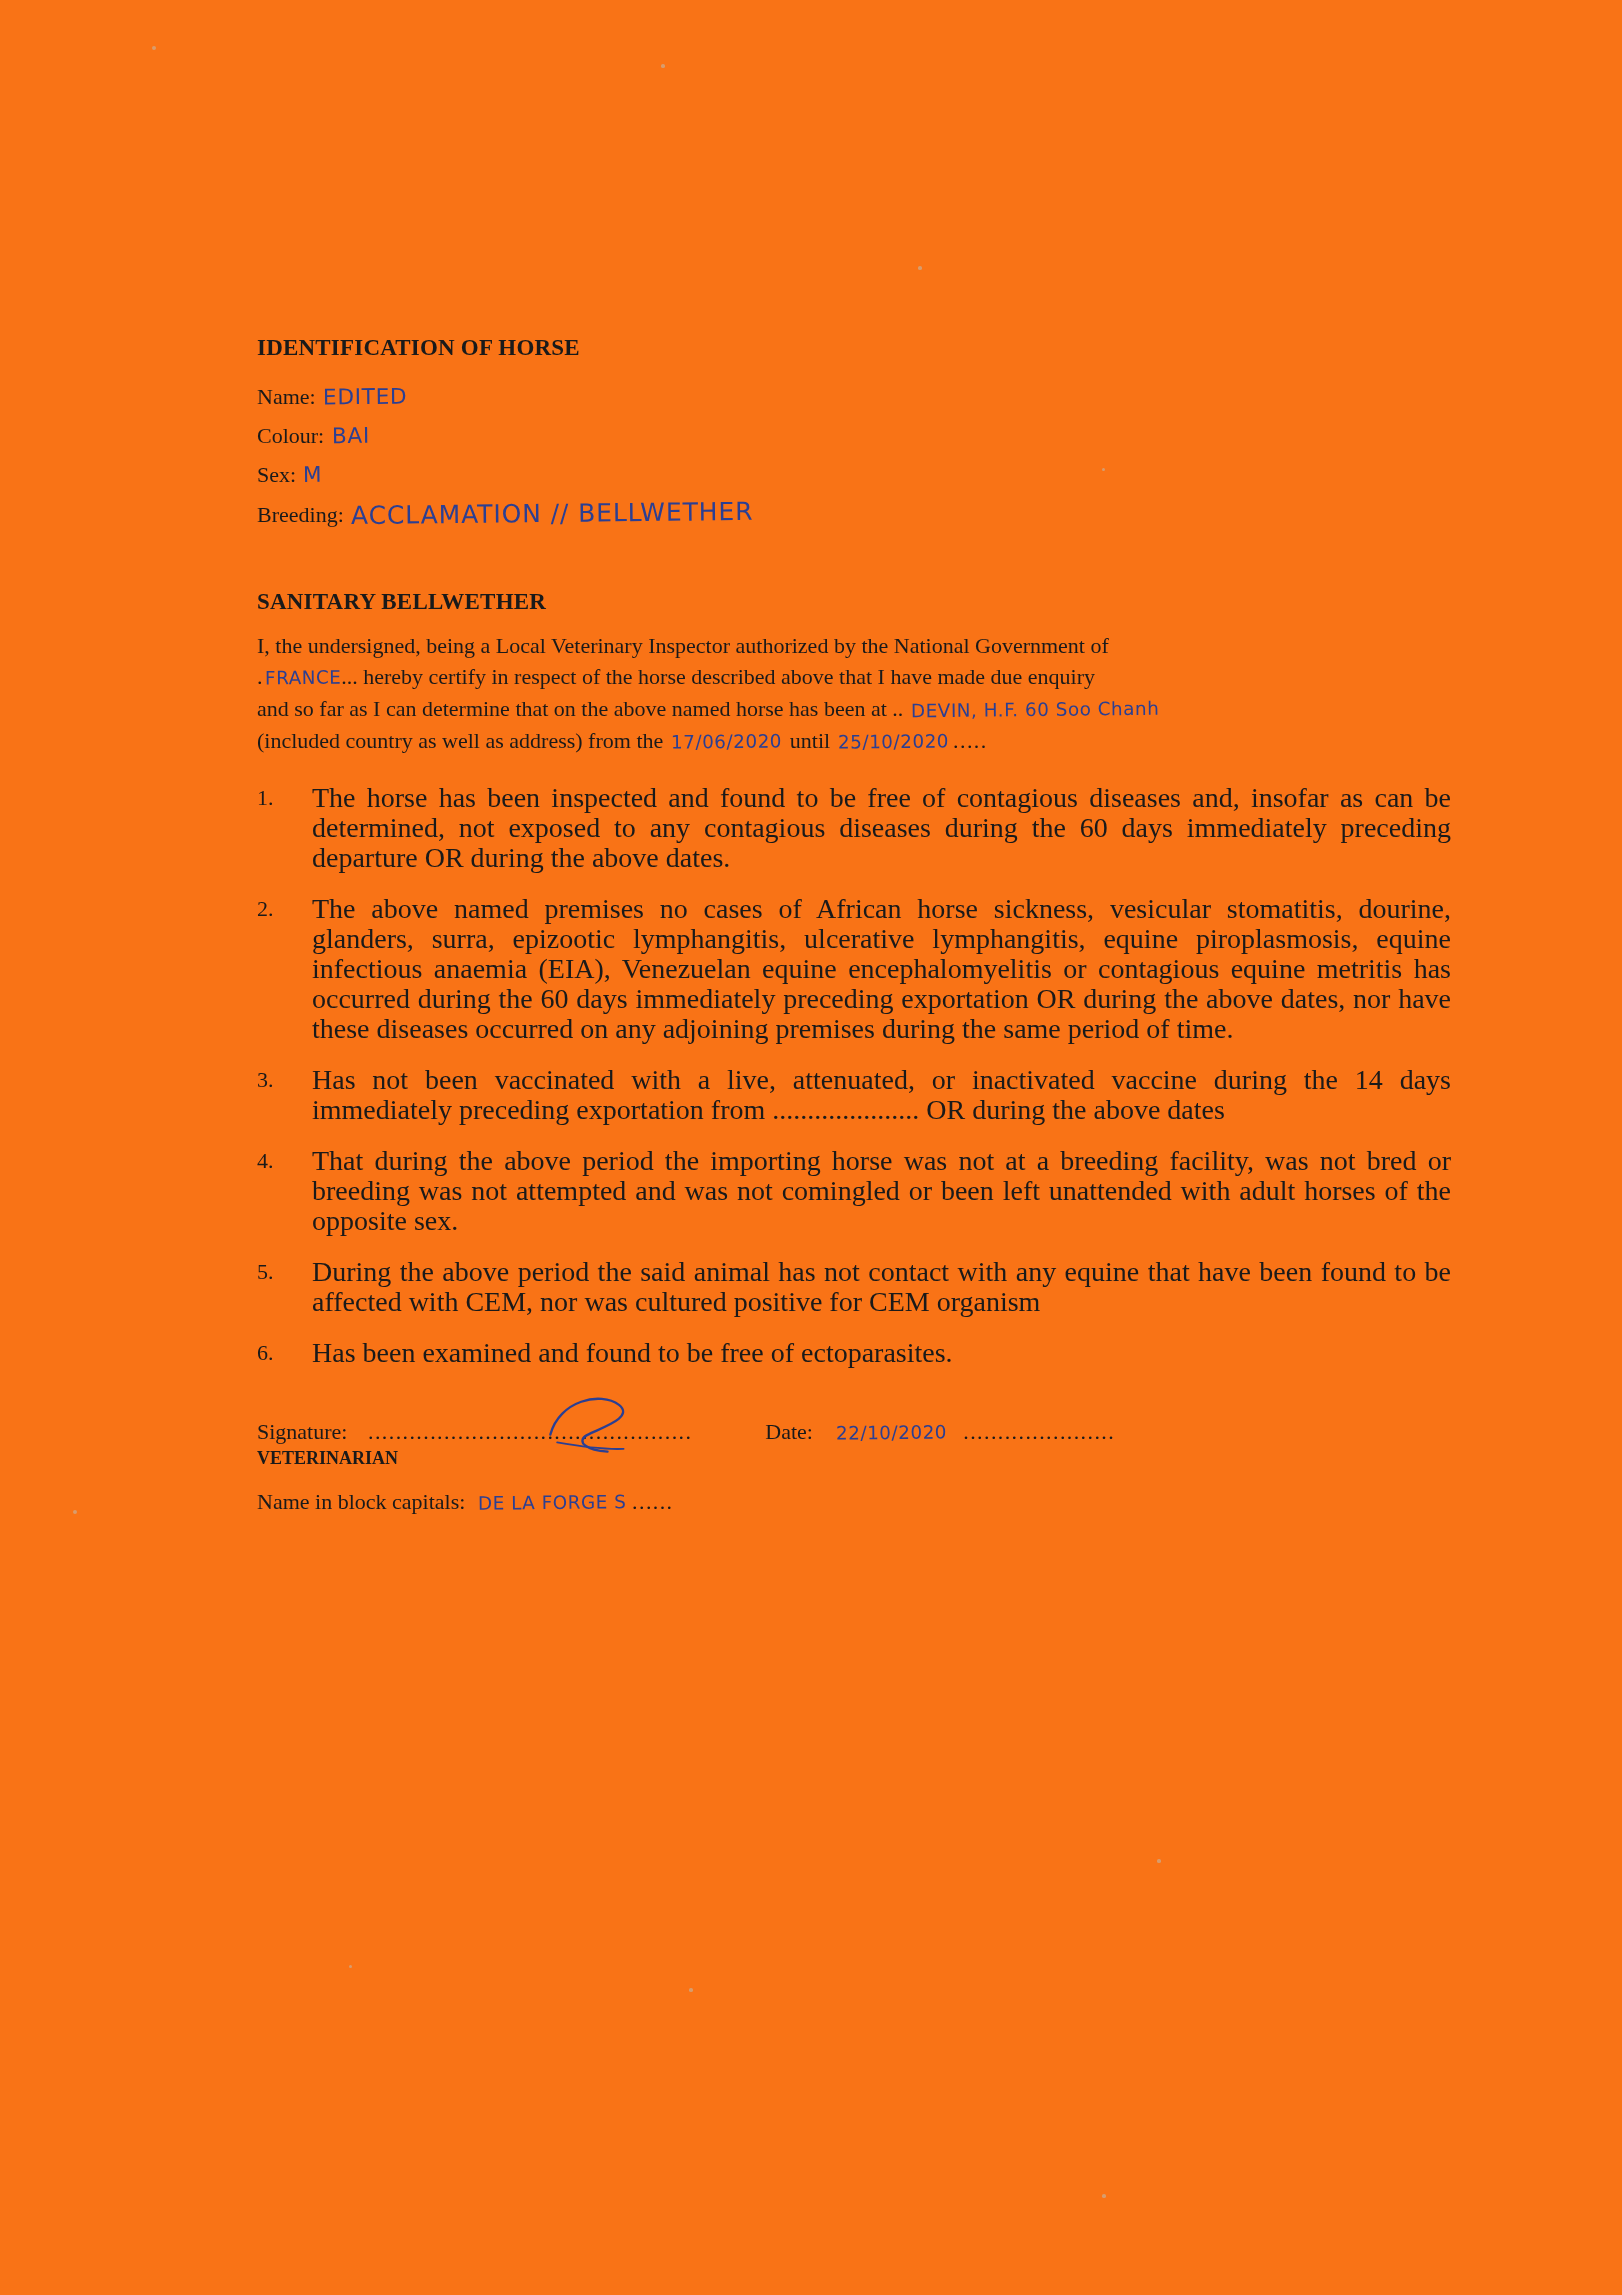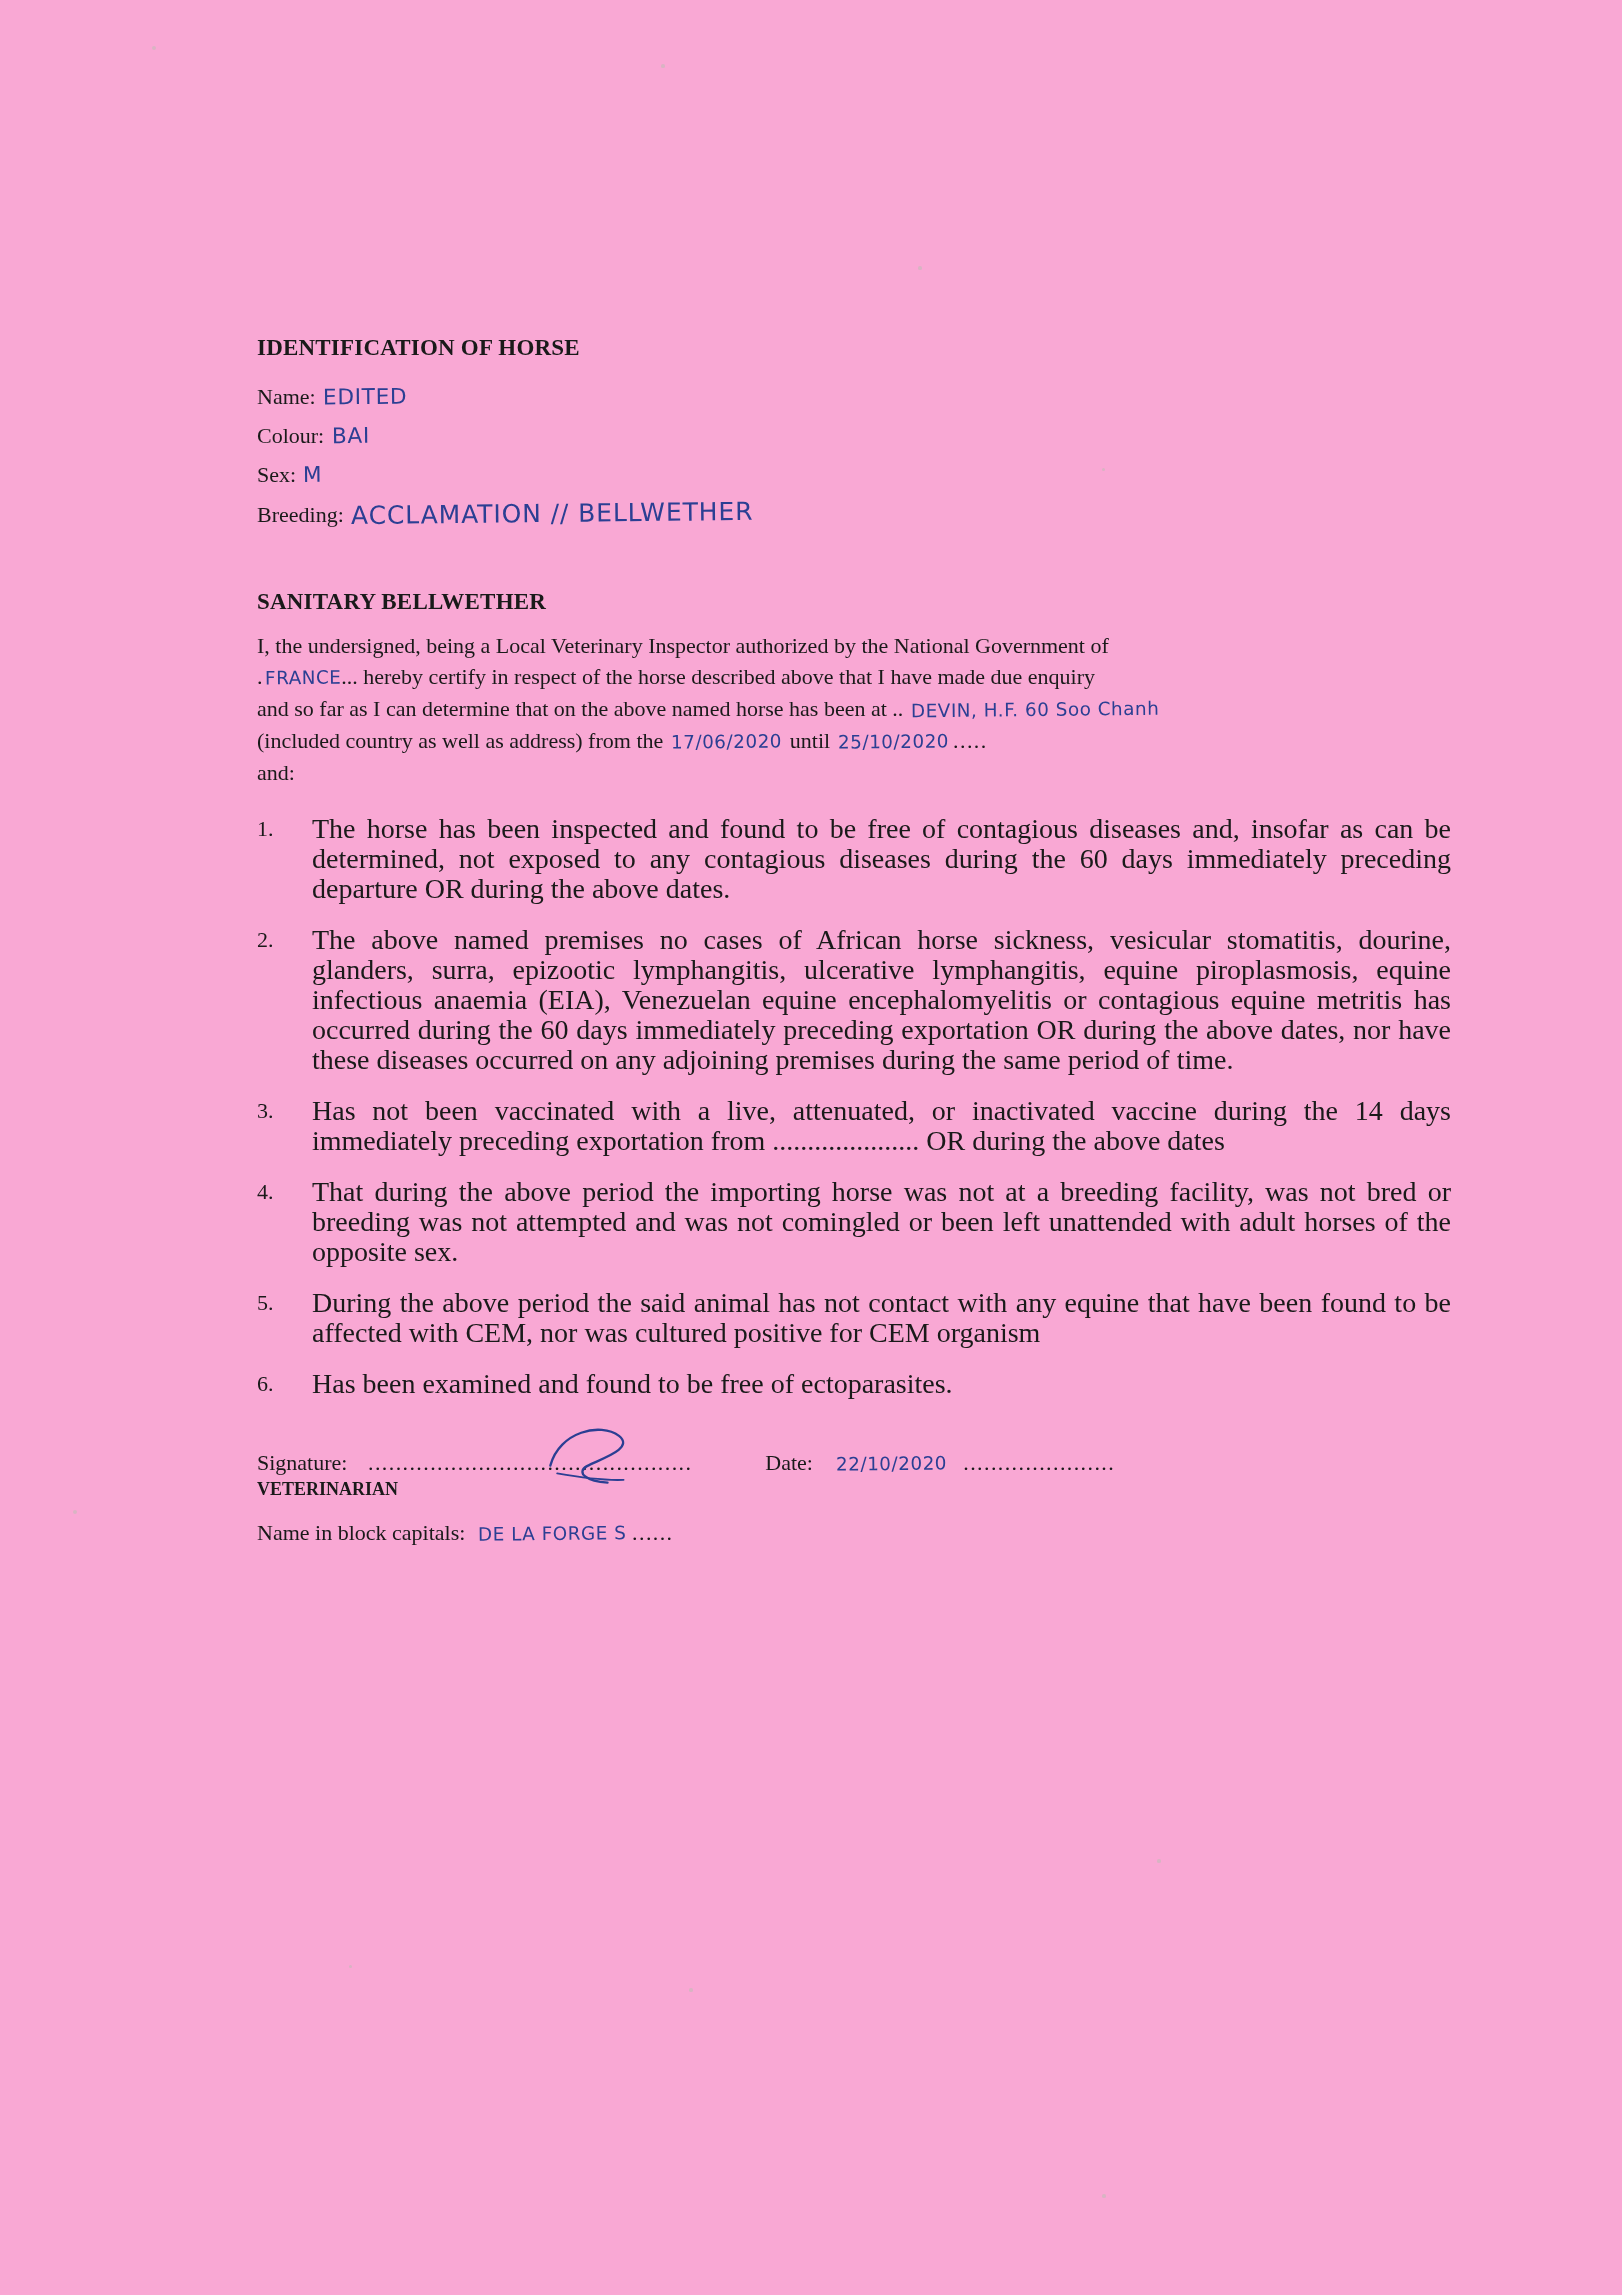--- a/index.html
+++ b/index.html
@@ -11,21 +11,21 @@
     width: 1623px;
     height: 2295px;
     font-family: "Liberation Serif", serif;
     color: #1a1a1a;
     position: relative;
     overflow: hidden;
   }
   .page {
     position: absolute;
     inset: 0;
-    background: #f9a8d4;
+    background: #f97316;
   }
   
   .speck {
     position: absolute;
     background: #bdbdb5;
     border-radius: 50%;
     opacity: .55;
   }
   .sheet {
     position: absolute;
@@ -175,23 +175,20 @@
       </div>
       <div class="ln">
         <span class="dots">.</span><span class="hand tiny" style="margin-left:0.9px;">FRANCE</span><span>... hereby certify in respect of the horse described above that I have made due enquiry</span>
       </div>
       <div class="ln">
         <span>and so far as I can determine that on the above named horse has been at ..</span><span class="hand tiny">DEVIN, H.F. 60 Soo Chanh</span>
       </div>
       <div class="ln">
         <span>(included country as well as address) from the</span><span class="hand tiny">17/06/2020</span><span style="margin-left:8.3px;">until</span><span class="hand tiny">25/10/2020</span><span class="dots" style="margin-left:4.6px;">.....</span>
       </div>
-      <div class="ln">
-        <span>and:</span>
-      </div>
     </div>
 
     <div class="numbered">
 
       <div class="item">
         <div class="num">1.</div>
         <div class="txt">The horse has been inspected and found to be free of contagious diseases and, insofar as can be determined, not exposed to any contagious diseases during the 60 days immediately preceding departure OR during the above dates.</div>
       </div>
 
       <div class="item">

